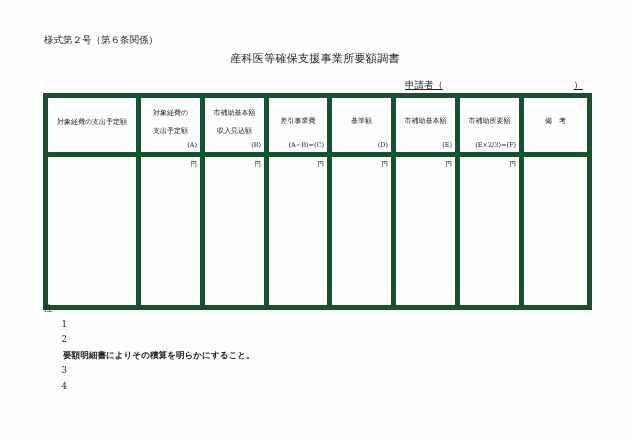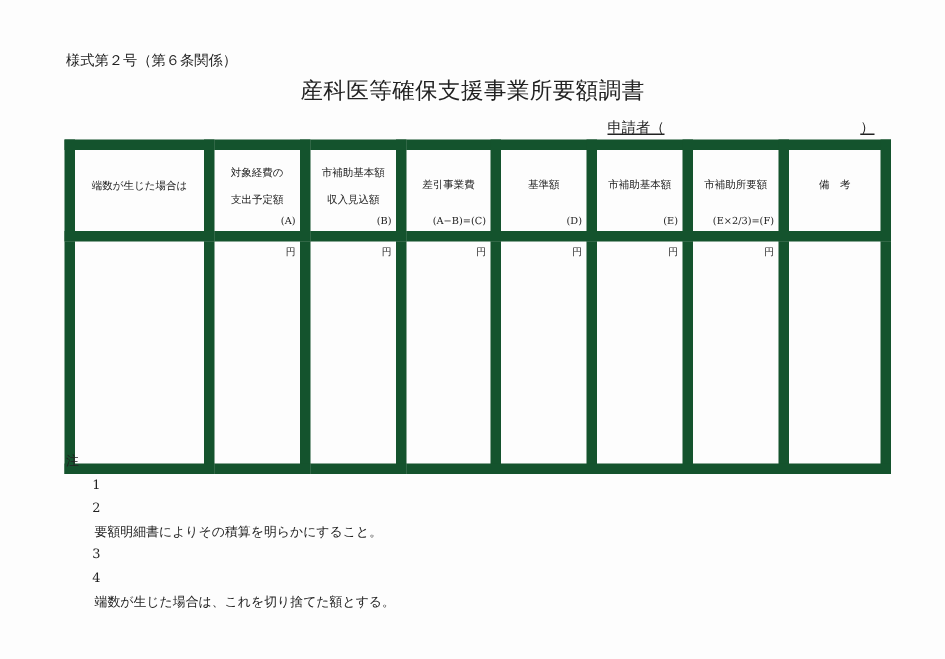--- a/index.html
+++ b/index.html
@@ -3,43 +3,43 @@
 <meta charset="utf-8">
 <style>
   html, body { margin: 0; padding: 0; }
   body {
     width: 630px; height: 439px; background: #fdfdfd; position: relative;
     font-family: "DejaVu Serif", "Liberation Serif", serif; color: #222;
     overflow: hidden;
   }
   .abs { position: absolute; }
   .form-no { left: 44px; top: 34px; font-size: 9.5px; }
-  .title { left: 0; width: 630px; top: 51px; font-size: 15px; text-align: center; letter-spacing: 0.3px; }
+  .title { left: 0; width: 630px; top: 51px; font-size: 11px; text-align: center; letter-spacing: 0.3px; }
   .applicant { left: 405px; top: 79px; font-size: 9.5px; width: 178px; display: flex; justify-content: space-between; text-decoration: underline; }
   .applicant .blank { flex: 1; }
   table.grid {
     position: absolute; left: 43px; top: 93px; border-collapse: collapse; table-layout: fixed;
     width: 544px;
   }
   table.grid td {
-    border: 7px solid #14532d; padding: 0; font-size: 7px; vertical-align: top;
+    border: 5px solid #14532d; padding: 0; font-size: 7px; vertical-align: top;
   }
   table.grid tr.hdr td { height: 54px; position: relative; }
   table.grid tr.body td { height: 148px; position: relative; }
   .hcell-center { position: absolute; left: 0; right: 0; text-align: center; }
   .hl1 { top: 10px; }
   .hl2 { top: 28px; }
   .hsingle { top: 18px; }
   .hmid { top: 19px; }
   .code { position: absolute; right: 3px; bottom: 3px; font-size: 6.5px; }
   .yen { position: absolute; right: 3px; top: 3px; font-size: 6.5px; }
   .notes { left: 44px; top: 301px; font-size: 8.6px; line-height: 15.6px; width: 580px; }
   .note-row { display: flex; }
   .note-num { width: 23px; text-align: right; padding-right: 13px; flex: none; }
-  .note-cont { padding-left: 19px; }
+  .note-cont { padding-left: 19px; font-weight: bold; }
 </style>
 </head>
 <body>
 
 <div class="abs form-no">様式第２号（第６条関係）</div>
 <div class="abs title">産科医等確保支援事業所要額調書</div>
 <div class="abs applicant">
   <span>申請者（</span>
   <span class="blank"></span>
   <span>）</span>
@@ -52,21 +52,21 @@
       <col style="width:64px">
       <col style="width:63px">
     <col style="width:64px">
       <col style="width:64px">
       <col style="width:64px">
       <col style="width:68px">
   </colgroup>
   <tbody>
       <tr class="hdr">
     <td>
-      <div class="hcell-center hmid">端数が生じた場合は</div>
+      <div class="hcell-center hmid">対象経費の支出予定額</div>
     </td>
     <td>
       <div class="hcell-center hl1">対象経費の</div>
       <div class="hcell-center hl2">支出予定額</div>
       <div class="code">(A)</div>
     </td>
     <td>
       <div class="hcell-center hl1">市補助基本額</div>
       <div class="hcell-center hl2">収入見込額</div>
       <div class="code">(B)</div>
@@ -124,14 +124,13 @@
   <div class="note-row">
     <span class="note-num">2</span>
   </div>
   <div class="note-cont">要額明細書によりその積算を明らかにすること。</div>
   <div class="note-row">
     <span class="note-num">3</span>
   </div>
   <div class="note-row">
     <span class="note-num">4</span>
   </div>
-  <div class="note-cont">端数が生じた場合は、これを切り捨てた額とする。</div>
 </div>
 
 </body></html>

